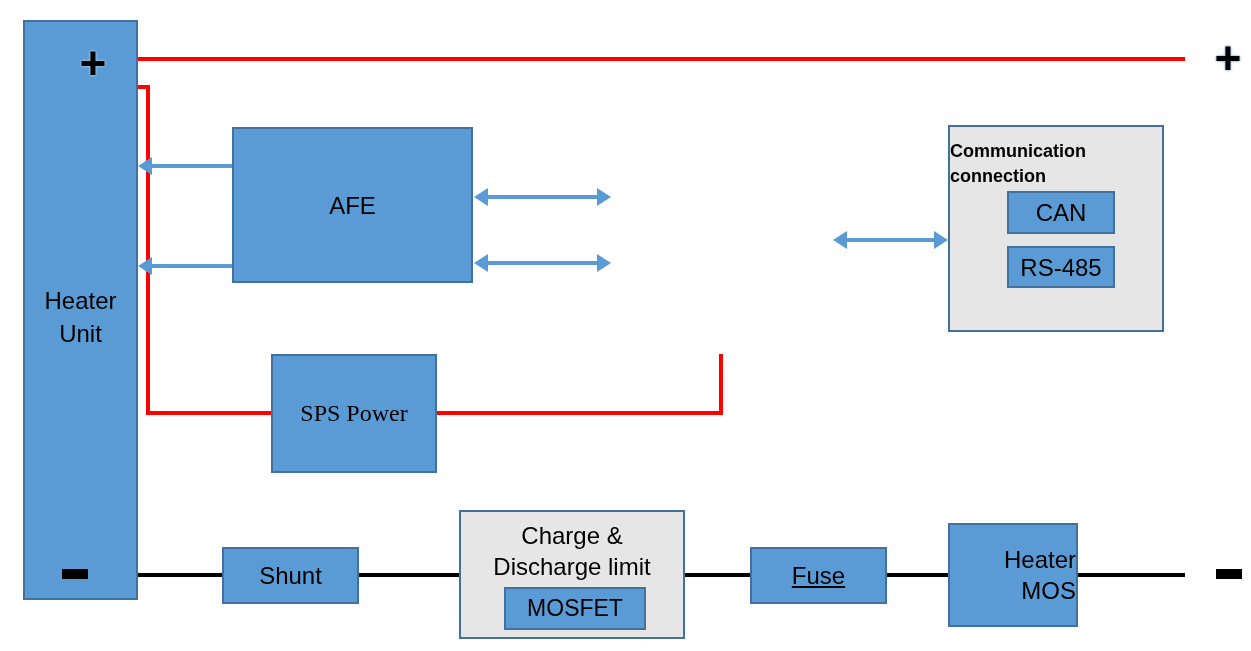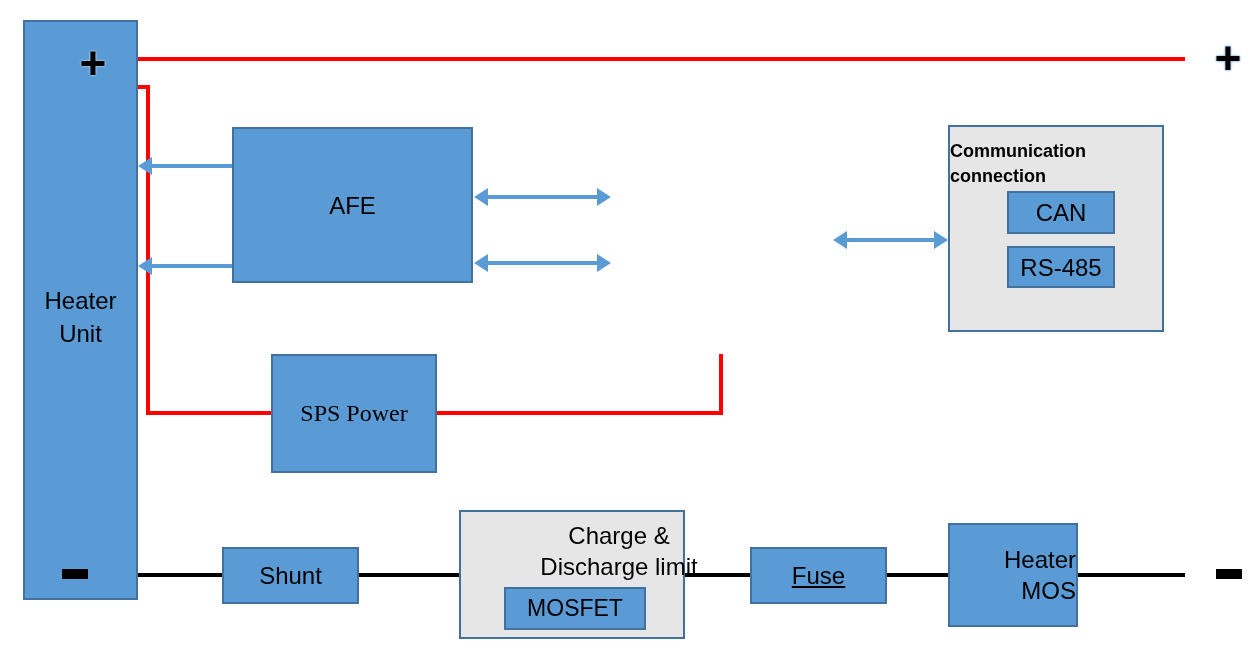--- a/index.html
+++ b/index.html
@@ -83,21 +83,21 @@
 
   <div class="box blue" style="left:271px; top:354px; width:166px; height:119px;font-family:Liberation Serif, serif;">
     <span>SPS Power</span>
   </div>
 
   <div class="box blue" style="left:222px; top:547px; width:137px; height:57px;">
     <span>Shunt</span>
   </div>
 
   <div class="box gray" style="left:459px; top:510px; width:226px; height:129px; justify-content:flex-start;">
-    <div class="toplabel" style="top:8px;margin-left:47px;">
+    <div class="toplabel" style="top:8px;">
       <div>Charge &amp;</div>
       <div>Discharge limit</div>
     </div>
     <div class="box blue" style="left:43px; top:75px; width:142px; height:43px; font-size:23px;">
       <span>MOSFET</span>
     </div>
   </div>
 
   <div class="box blue" style="left:750px; top:547px; width:137px; height:57px;text-decoration:underline;">
     <span>Fuse</span>

